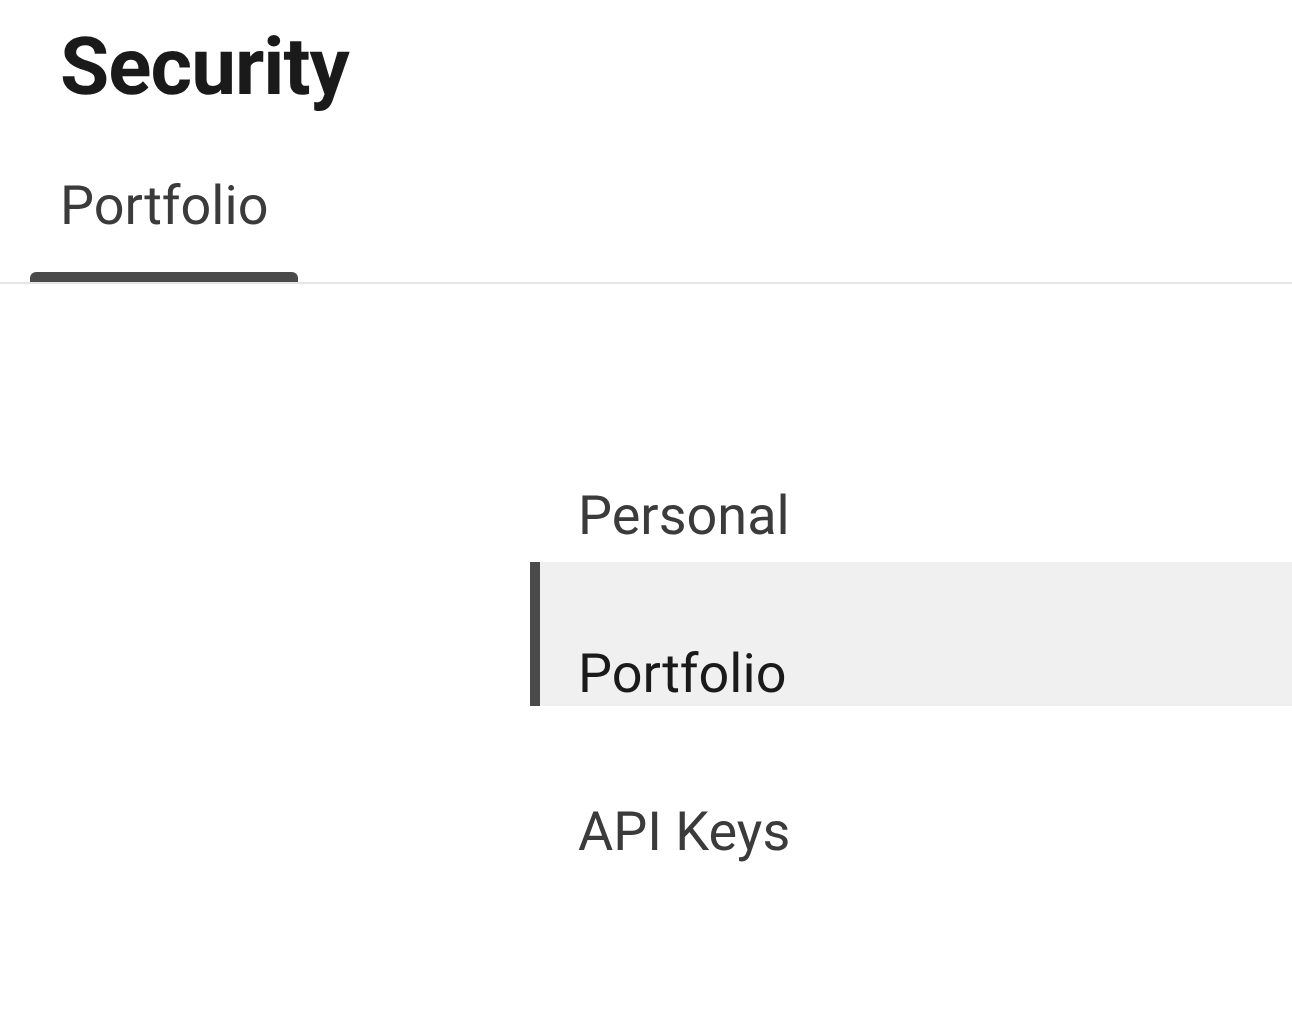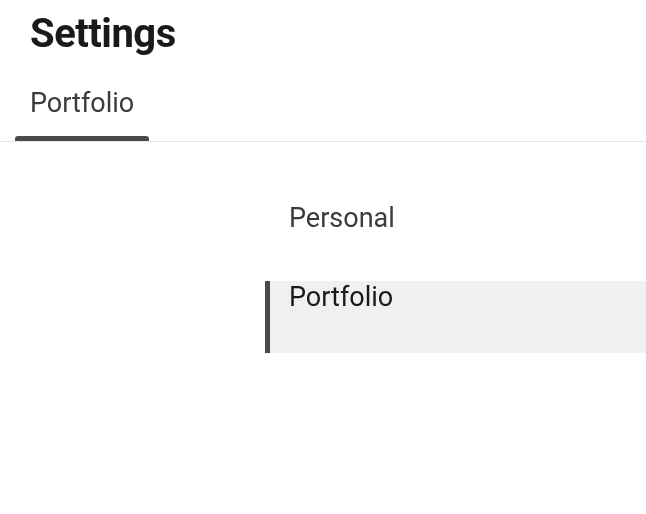--- a/index.html
+++ b/index.html
@@ -47,21 +47,21 @@
       border-top-left-radius: 3px;
       border-top-right-radius: 3px;
     }
     .sidebar {
       padding-top: 60px;
       padding-left: 265px;
     }
     .sidebar-item {
       height: 72px;
       display: flex;
-      align-items: flex-start;
+      align-items: flex-end;
       padding-left: 24px;
       margin-bottom: 7px;
       cursor: pointer;
       position: relative;
     }
     .sidebar-item-label {
       font-size: 27px;
       font-weight: 400;
       color: #3b3b3b;
     }
@@ -78,30 +78,33 @@
       background: #4a4a4a;
     }
     .sidebar-item.selected .sidebar-item-label {
       color: #1a1a1a;
     }
   </style>
 </head>
 <body>
 
 <div class="header">
-  <h1 class="page-title">Settings</h1>
+  <h1 class="page-title">Security</h1>
 </div>
 
 <div class="tab-bar">
   <div class="tab">
     <span>Portfolio</span>
     <div class="tab-underline"></div>
   </div>
 </div>
 
 <div class="sidebar">
   <div class="sidebar-item">
     <span class="sidebar-item-label">Personal</span>
   </div>
   <div class="sidebar-item selected">
     <span class="sidebar-item-label">Portfolio</span>
   </div>
+  <div class="sidebar-item">
+    <span class="sidebar-item-label">API Keys</span>
+  </div>
 </div>
 
 </body></html>

